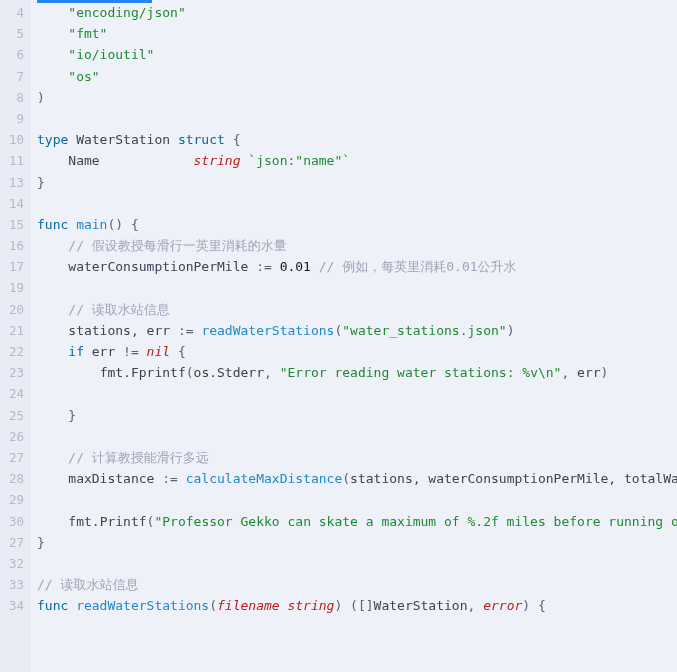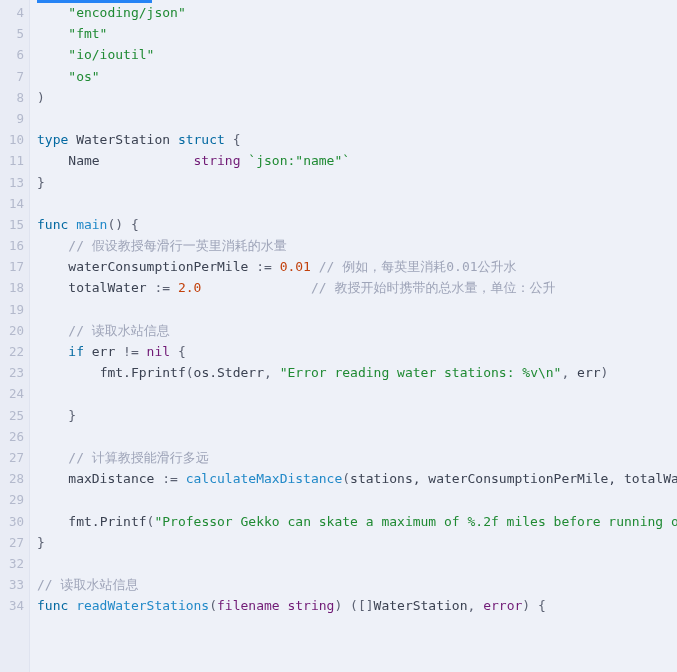--- a/index.html
+++ b/index.html
@@ -61,22 +61,22 @@
   }
   .code {
     position: absolute;
     left: 37px;
     top: 0;
     white-space: pre;
     color: #3b4252;
   }
   .kw   { color: #0369a1; }
   .fn   { color: #2189c8; }
-  .typ  { color: #701a75; }
-  .num  { color: #c2410c; }
+  .typ  { color: #b91c1c; font-style: italic; }
+  .num  { color: #0f172a; }
   .str  { color: #1f8a33; }
   .cmt  { color: #9ea4b8; }
   .id   { color: #3b4252; text-align: center; }
   .pun  { color: #5b6172; }
 </style>
 </head>
 <body>
 
 <div id="editor">
 
@@ -145,35 +145,35 @@
     <div class="line">
       <span class="ln">16</span>
       <span class="code cmt">    // 假设教授每滑行一英里消耗的水量</span>
     </div>
 
     <div class="line">
       <span class="ln">17</span>
       <span class="code">    <span class="id">waterConsumptionPerMile</span> <span class="pun">:=</span> <span class="num">0.01</span> <span class="cmt">// 例如，每英里消耗0.01公升水</span></span>
     </div>
 
-    <div class="line">
-      <span class="ln">18</span>
-      <span class="code">    <span class="id">totalWater</span> <span class="pun">:=</span> <span class="num">2.0</span>              <span class="cmt">// 教授开始时携带的总水量，单位：公升</span></span>
-    </div>
 
     <div class="line">
       <span class="ln">19</span>
       <span class="code"></span>
     </div>
 
     <div class="line">
       <span class="ln">20</span>
       <span class="code cmt">    // 读取水站信息</span>
     </div>
 
+    <div class="line">
+      <span class="ln">21</span>
+      <span class="code">    <span class="id">stations, err</span> <span class="pun">:=</span> <span class="fn">readWaterStations</span><span class="pun">(</span><span class="str">"water_stations.json"</span><span class="pun">)</span></span>
+    </div>
 
     <div class="line">
       <span class="ln">22</span>
       <span class="code">    <span class="kw">if</span> <span class="id">err</span> <span class="pun">!=</span> <span class="typ">nil</span> <span class="pun">{</span></span>
     </div>
 
     <div class="line">
       <span class="ln">23</span>
       <span class="code">        <span class="id">fmt.</span><span class="id">Fprintf</span><span class="pun">(</span><span class="id">os.Stderr</span><span class="pun">,</span> <span class="str">"Error reading water stations: %v\n"</span><span class="pun">,</span> <span class="id">err</span><span class="pun">)</span></span>
     </div>

